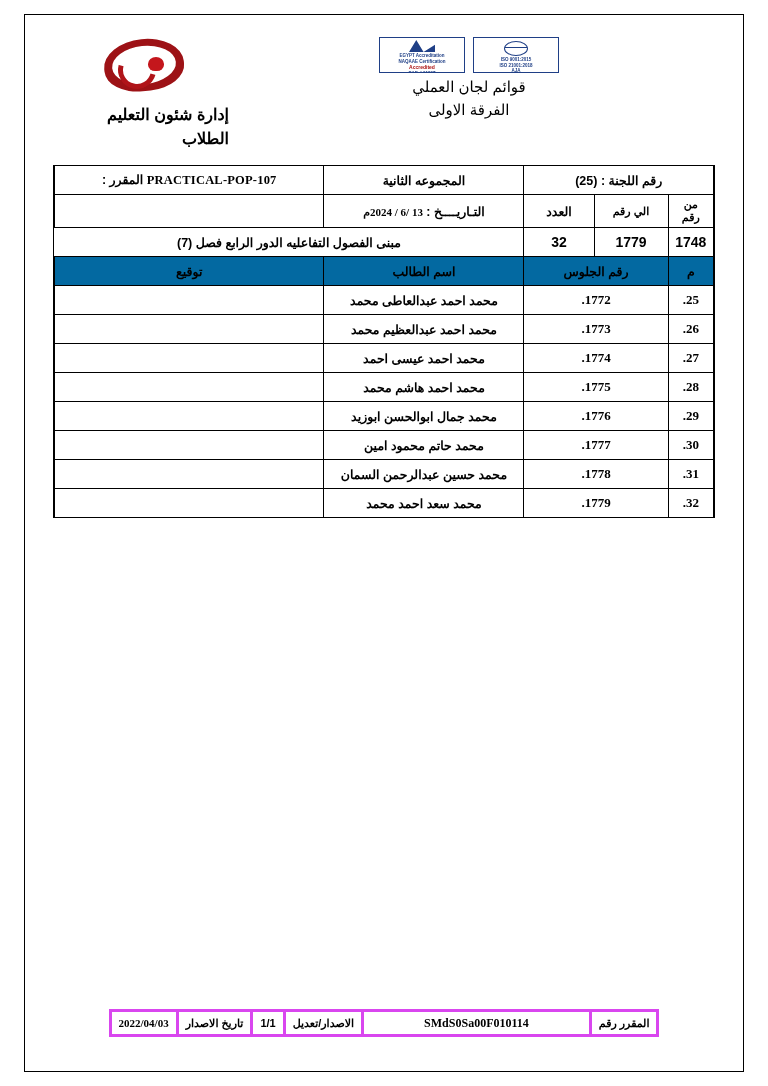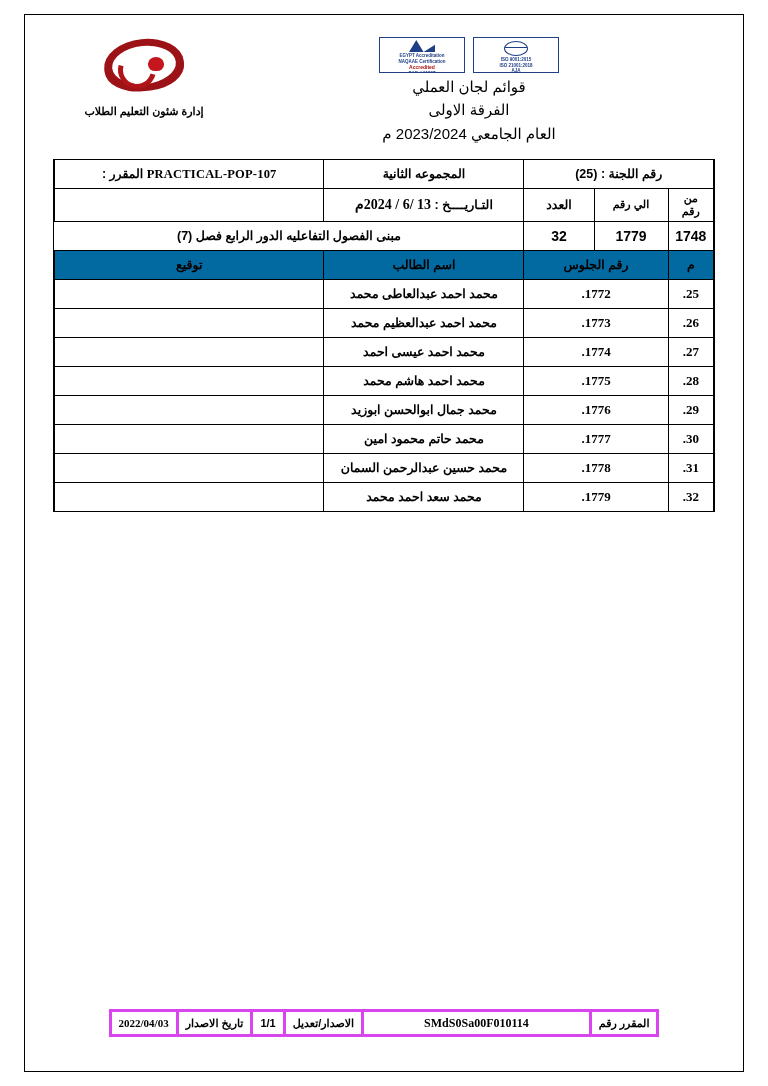--- a/index.html
+++ b/index.html
@@ -36,22 +36,22 @@
   .header {
     display: flex;
     flex-direction: row;
     align-items: flex-start;
     justify-content: space-between;
     padding: 10px 22px 0 22px;
     box-sizing: border-box;
   }
   .hdr-side {
     width: 170px;
-    text-align: center;
-    font-size: 11px;
+    text-align: right;
+    font-size: 16px;
     font-weight: bold;
     line-height: 1.5;
   }
   .hdr-center {
     flex: 1;
     text-align: center;
   }
   .hdr-title {
     font-size: 15px;
     font-weight: normal;
@@ -218,21 +218,21 @@
   .meta .lbl-small {
     font-size: 11px;
   }
   .meta .num-big {
     font-size: 14px;
     font-weight: bold;
   }
   .meta .mono {
     font-family: "Liberation Serif", serif;
     font-weight: bold;
-    font-size: 14px;
+    font-size: 11px;
   }
   .col-head td {
     background: #0369a1;
     font-weight: bold;
     font-size: 13px;
     height: 26px;
     border-top: 2px solid #000;
     border-bottom: 2px solid #000;
   }
   .row-data td {
@@ -315,21 +315,20 @@
           </div>
           <div class="cert">
             <div class="globe"></div>
             <div>ISO 9001:2015</div>
             <div>ISO 21001:2018</div>
             <div>AJA</div>
           </div>
         </div>
         <div class="hdr-title">قوائم لجان العملي</div>
         <div class="hdr-title">الفرقة الاولى</div>
-        <div class="hdr-title yr">العام الجامعي 2023/2024 م</div>
       </div>
 
       <div class="hdr-side">
         <div class="emblem2">
           <div class="oval"></div>
           <div class="oval-in"></div>
           <div class="crescent"></div>
           <div class="dot"></div>
         </div>
         <div>إدارة شئون التعليم الطلاب</div>

